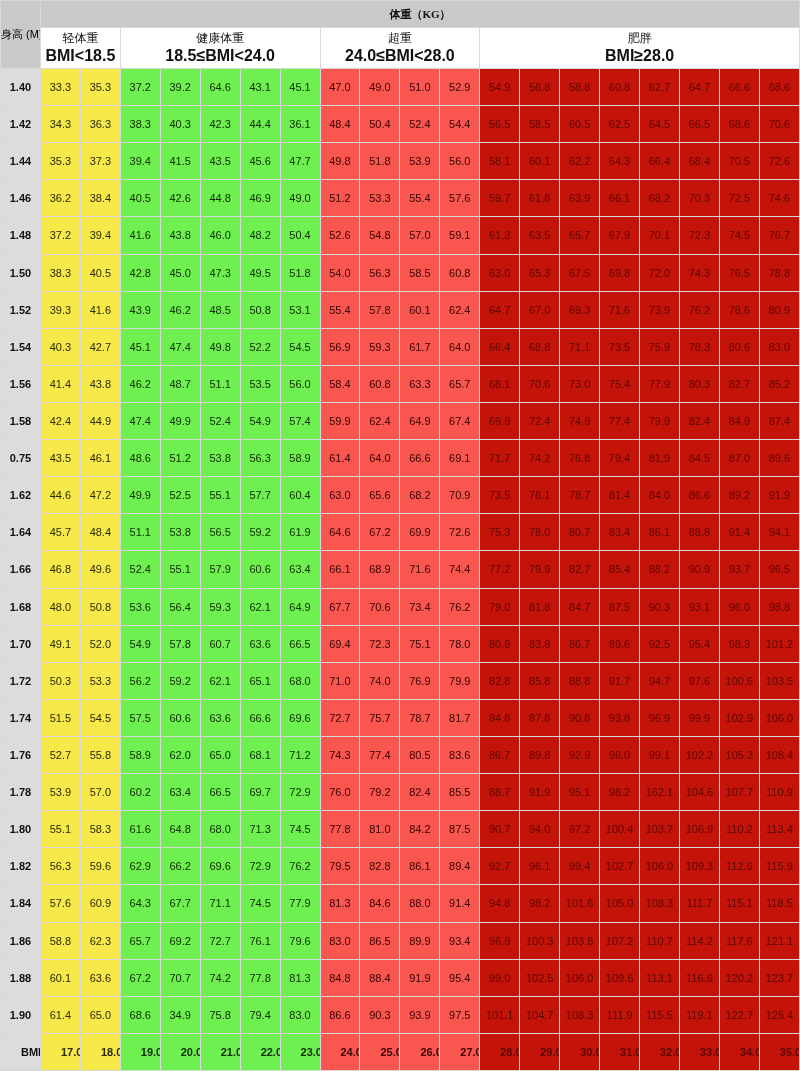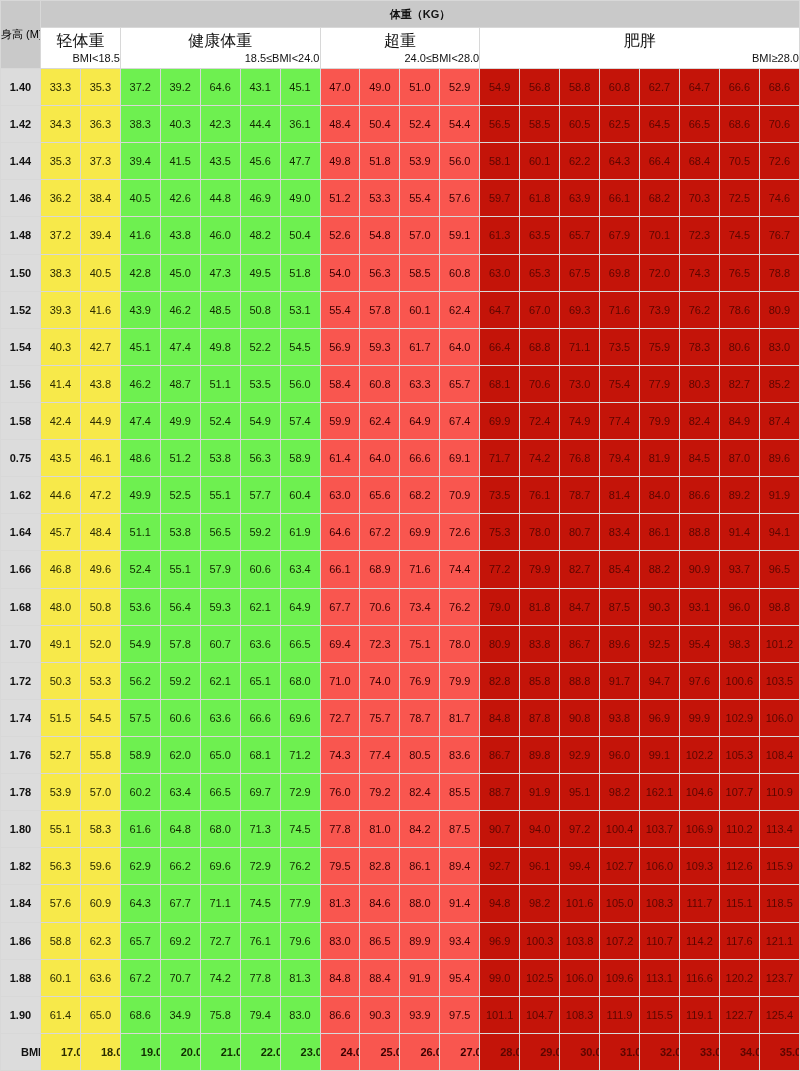--- a/index.html
+++ b/index.html
@@ -37,29 +37,30 @@
   }
 
   
   .hdr-corner{background:#c9c9c9;border:0.5px solid #c0c0c0;}
   .hdr-weight{
     background:#c9c9c9;
     color:#111;
     font-size:12px;font-weight:700;
     height:26px;
     border:0.5px solid #c0c0c0;
+    font-family:Liberation Serif, serif;
   }
   .cat{
     background:#ffffff;
     color:#111;
     height:40px;
     border:0.5px solid #bdbdbd;
   }
-  .cat .cat-name{display:block;font-size:16px;font-weight:400;margin-bottom:2px;}
-  .cat .cat-rule{display:block;font-size:11px;font-weight:400;text-align:right;}
+  .cat .cat-name{display:block;font-size:12px;font-weight:400;margin-bottom:2px;}
+  .cat .cat-rule{display:block;font-size:16px;font-weight:700;}
 
   
   .rh{
     background:#dcdcdc;
     color:#111;
     font-size:12px;font-weight:700;
     border:0.5px solid #c5c5c5;
     width:42px;
   }
   td.v{font-weight:400;}

